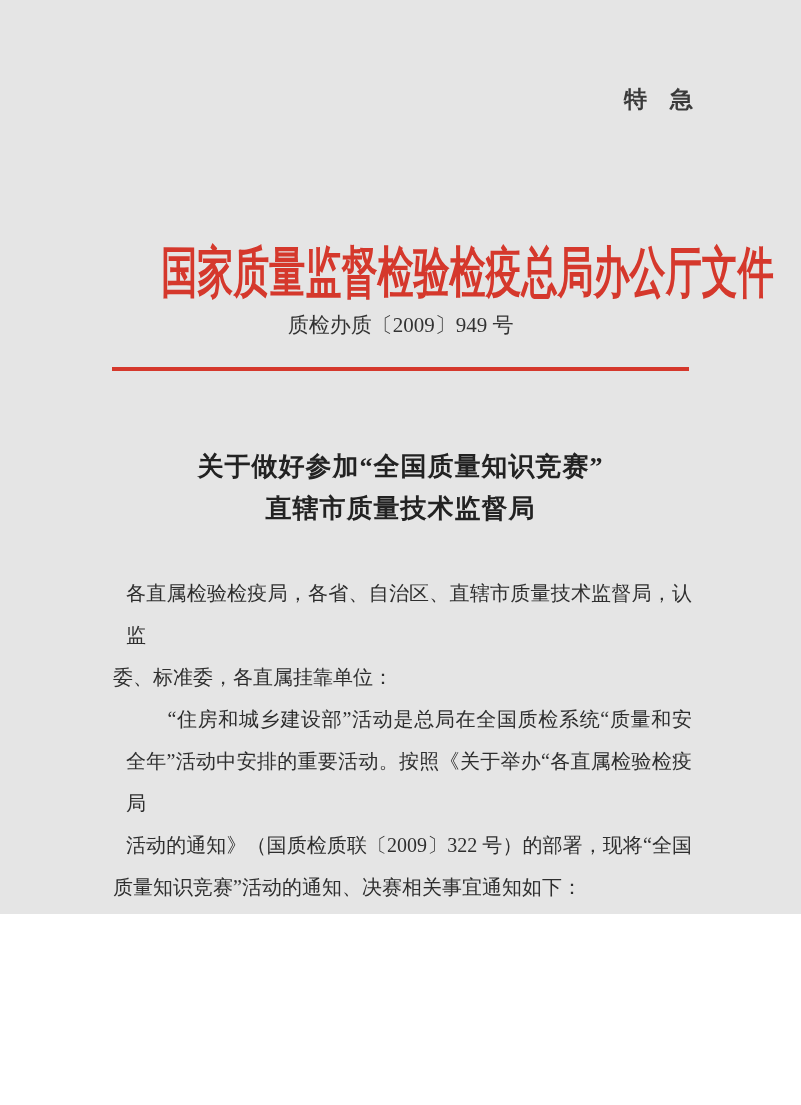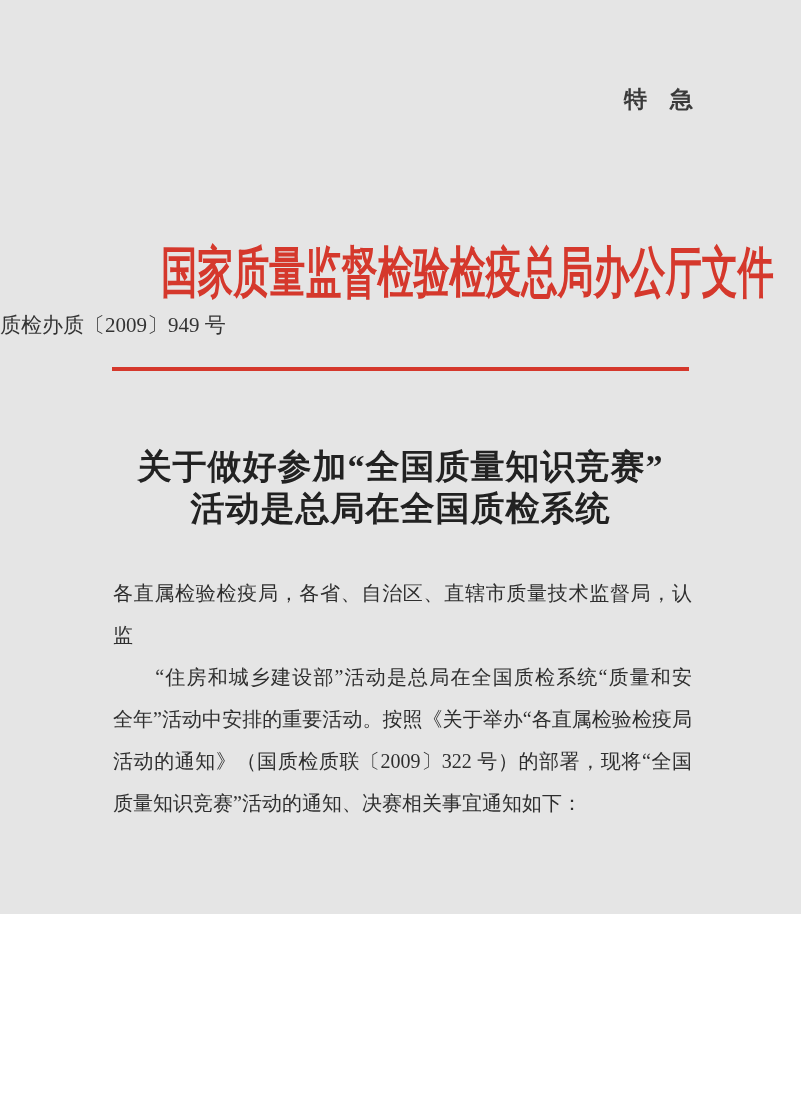--- a/index.html
+++ b/index.html
@@ -43,59 +43,61 @@
     transform: scale(0.655, 1.0);
     transform-origin: center center;
     color: #d5382c;
     font-family: "Liberation Serif", "DejaVu Serif", serif;
   }
   .doc-number {
     position: absolute;
     top: 310px;
     left: 0;
     width: 801px;
+    text-align: center;
     font-size: 21px;
     line-height: 30px;
     color: #333333;
   }
   .red-rule {
     position: absolute;
     top: 367px;
     left: 112px;
     width: 577px;
     height: 4px;
     background: #d5382c;
   }
   .doc-title {
     position: absolute;
     top: 446px;
     left: 0;
     width: 801px;
     text-align: center;
-    font-size: 34px;
+    font-size: 26px;
     line-height: 42px;
     font-weight: bold;
     color: #222222;
     letter-spacing: 1px;
   }
   .body-text {
     position: absolute;
     top: 572px;
     left: 113px;
     width: 579px;
     font-size: 20px;
     line-height: 42px;
     color: #2e2e2e;
   }
   .line {
     white-space: pre-wrap;
     text-align: justify;
   }
   .line.fill {
     text-align-last: justify;
+    margin-left: 13px;
   }
   .page-number {
     position: absolute;
     top: 962px;
     right: 116px;
     font-size: 18px;
     line-height: 24px;
     letter-spacing: 2px;
     color: #4a4a4a;
     white-space: pre;
@@ -111,25 +113,26 @@
   <div class="org-title-wrap">
     <div class="org-title">国家质量监督检验检疫总局办公厅文件</div>
   </div>
 
   <div class="doc-number">质检办质〔2009〕949 号</div>
 
   <div class="red-rule"></div>
 
   <div class="doc-title">
     <div>关于做好参加“全国质量知识竞赛”</div>
-    <div>活动是总局在全国质检系统</div>
+    <div>直辖市质量技术监督局</div>
   </div>
 
   <div class="body-text">
     <div class="line fill">各直属检验检疫局，各省、自治区、直辖市质量技术监督局，认监</div>
+    <div class="line">委、标准委，各直属挂靠单位：</div>
     <div class="line fill">　　“住房和城乡建设部”活动是总局在全国质检系统“质量和安</div>
     <div class="line fill">全年”活动中安排的重要活动。按照《关于举办“各直属检验检疫局</div>
     <div class="line fill">活动的通知》（国质检质联〔2009〕322 号）的部署，现将“全国</div>
     <div class="line">质量知识竞赛”活动的通知、决赛相关事宜通知如下：</div>
   </div>
 
   <div class="page-number">— 1 —</div>
 
 </div>
 

